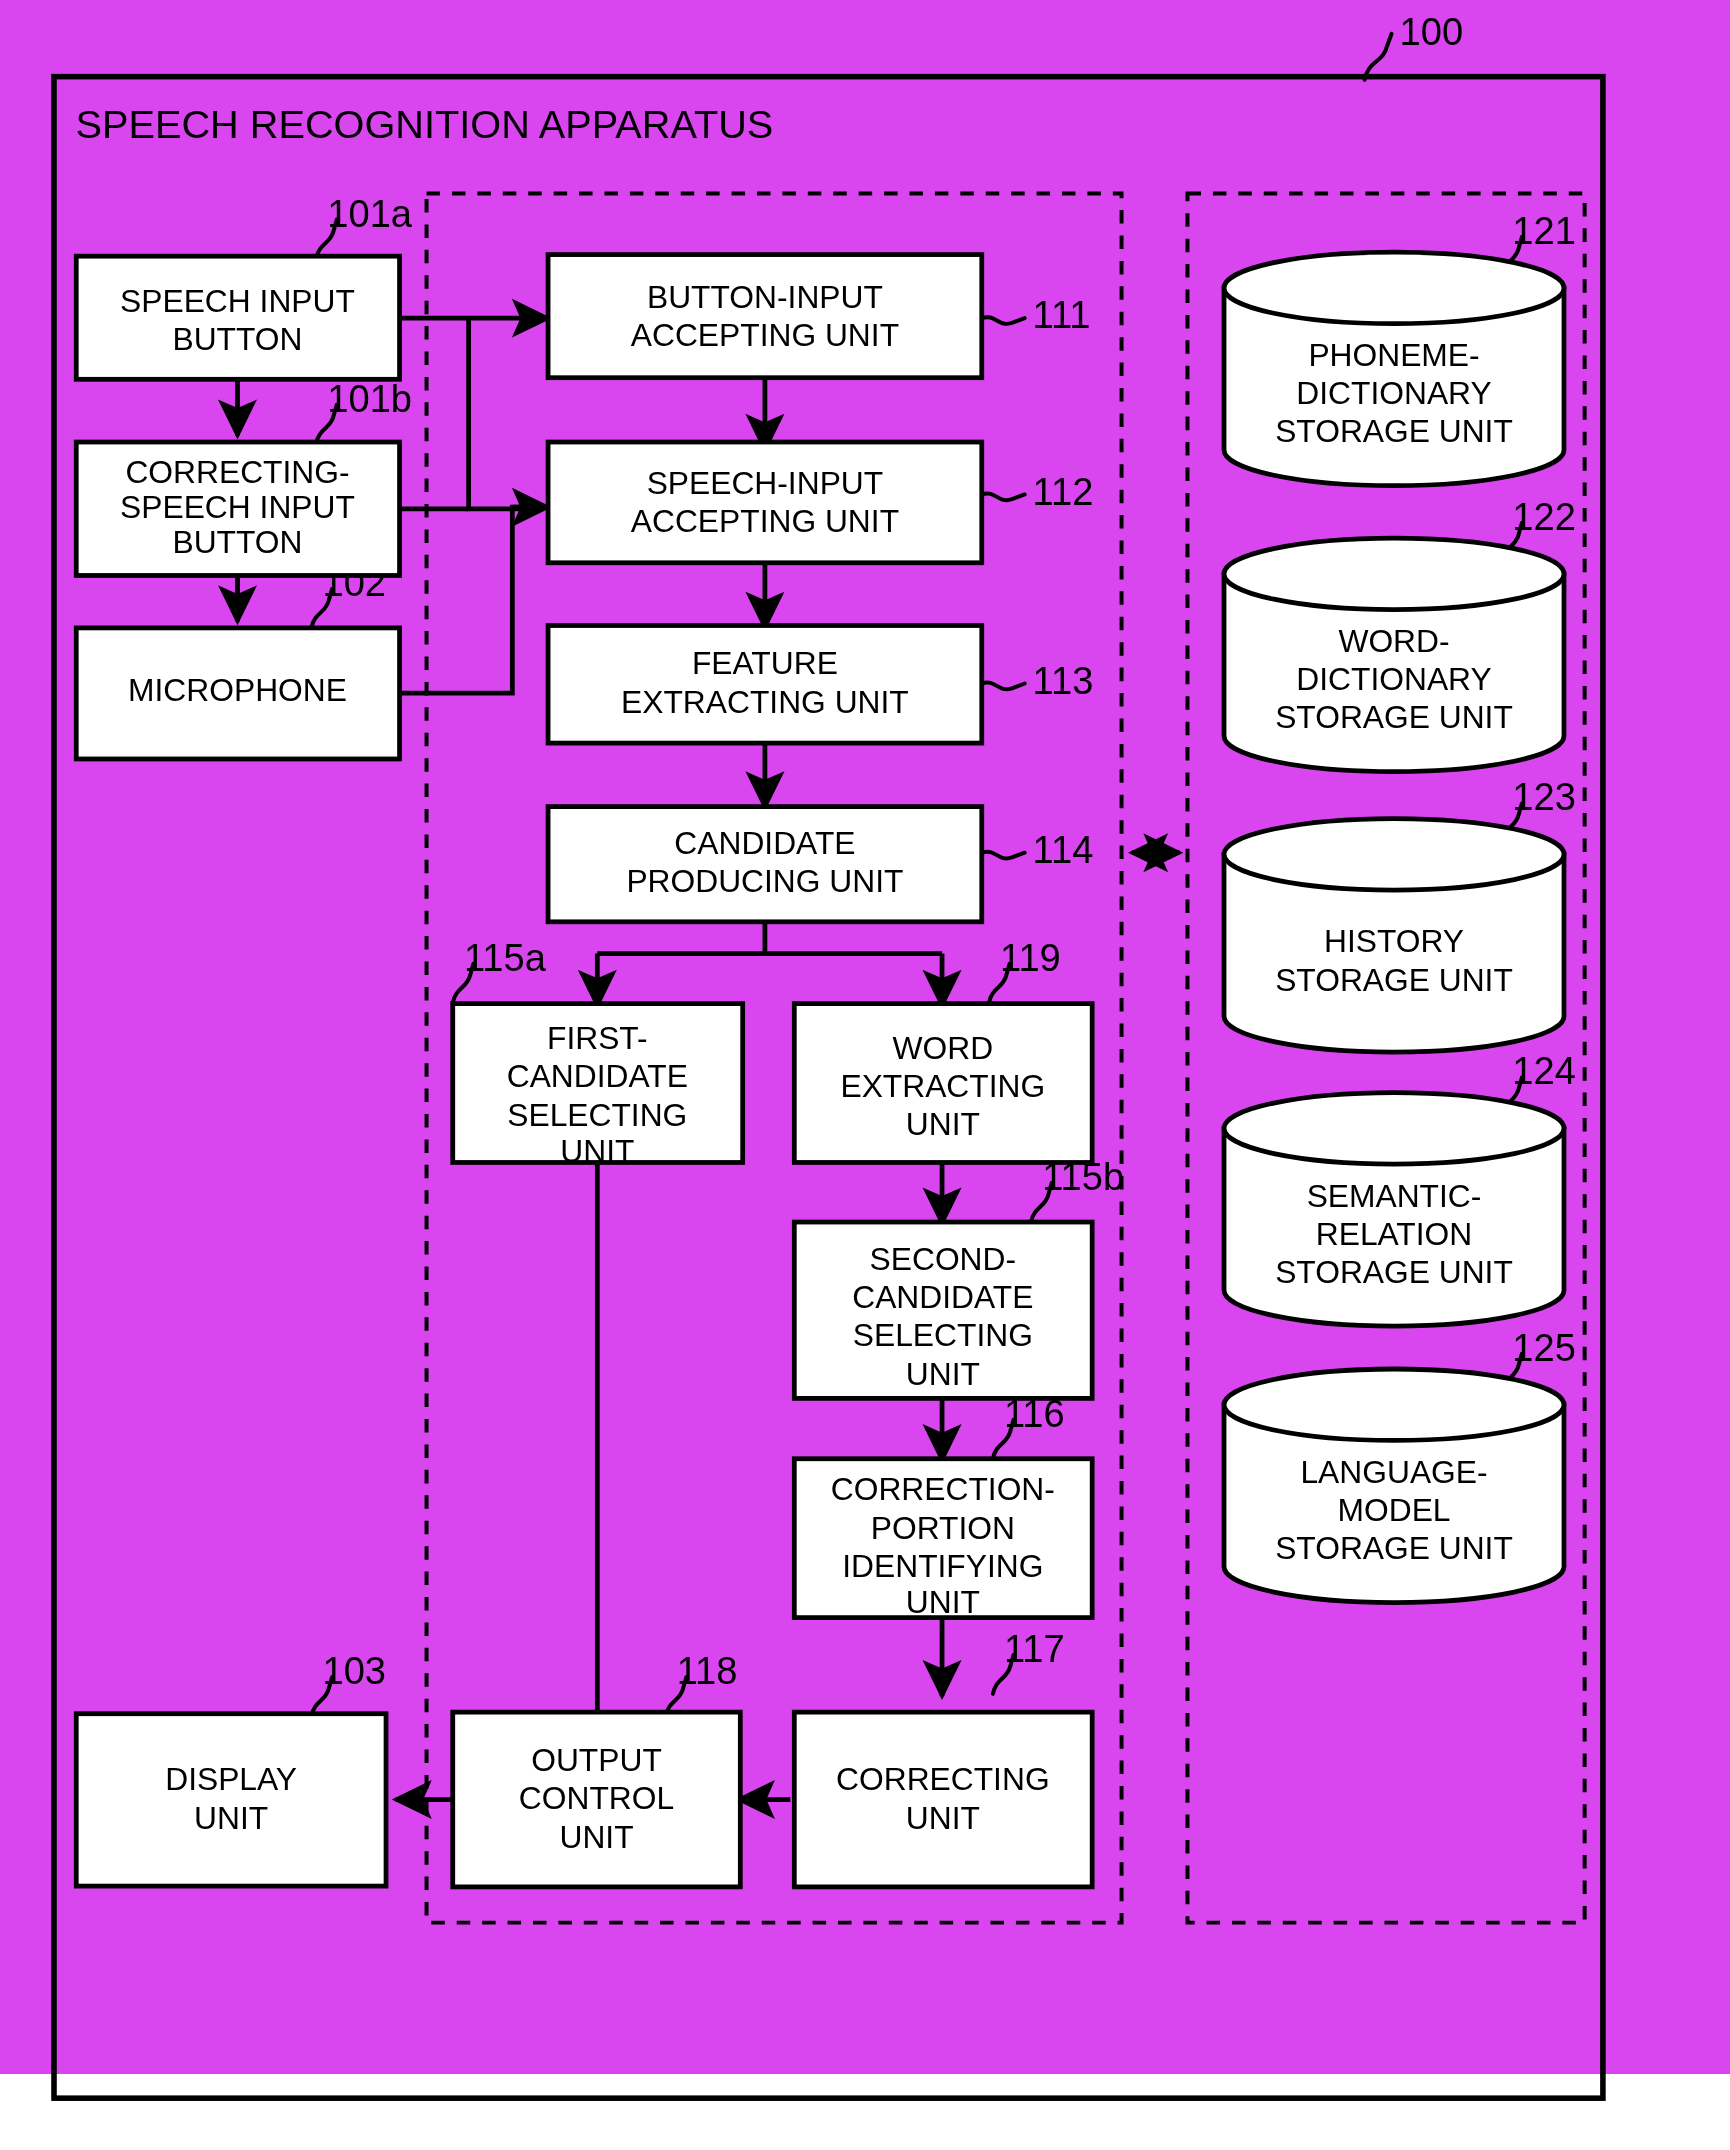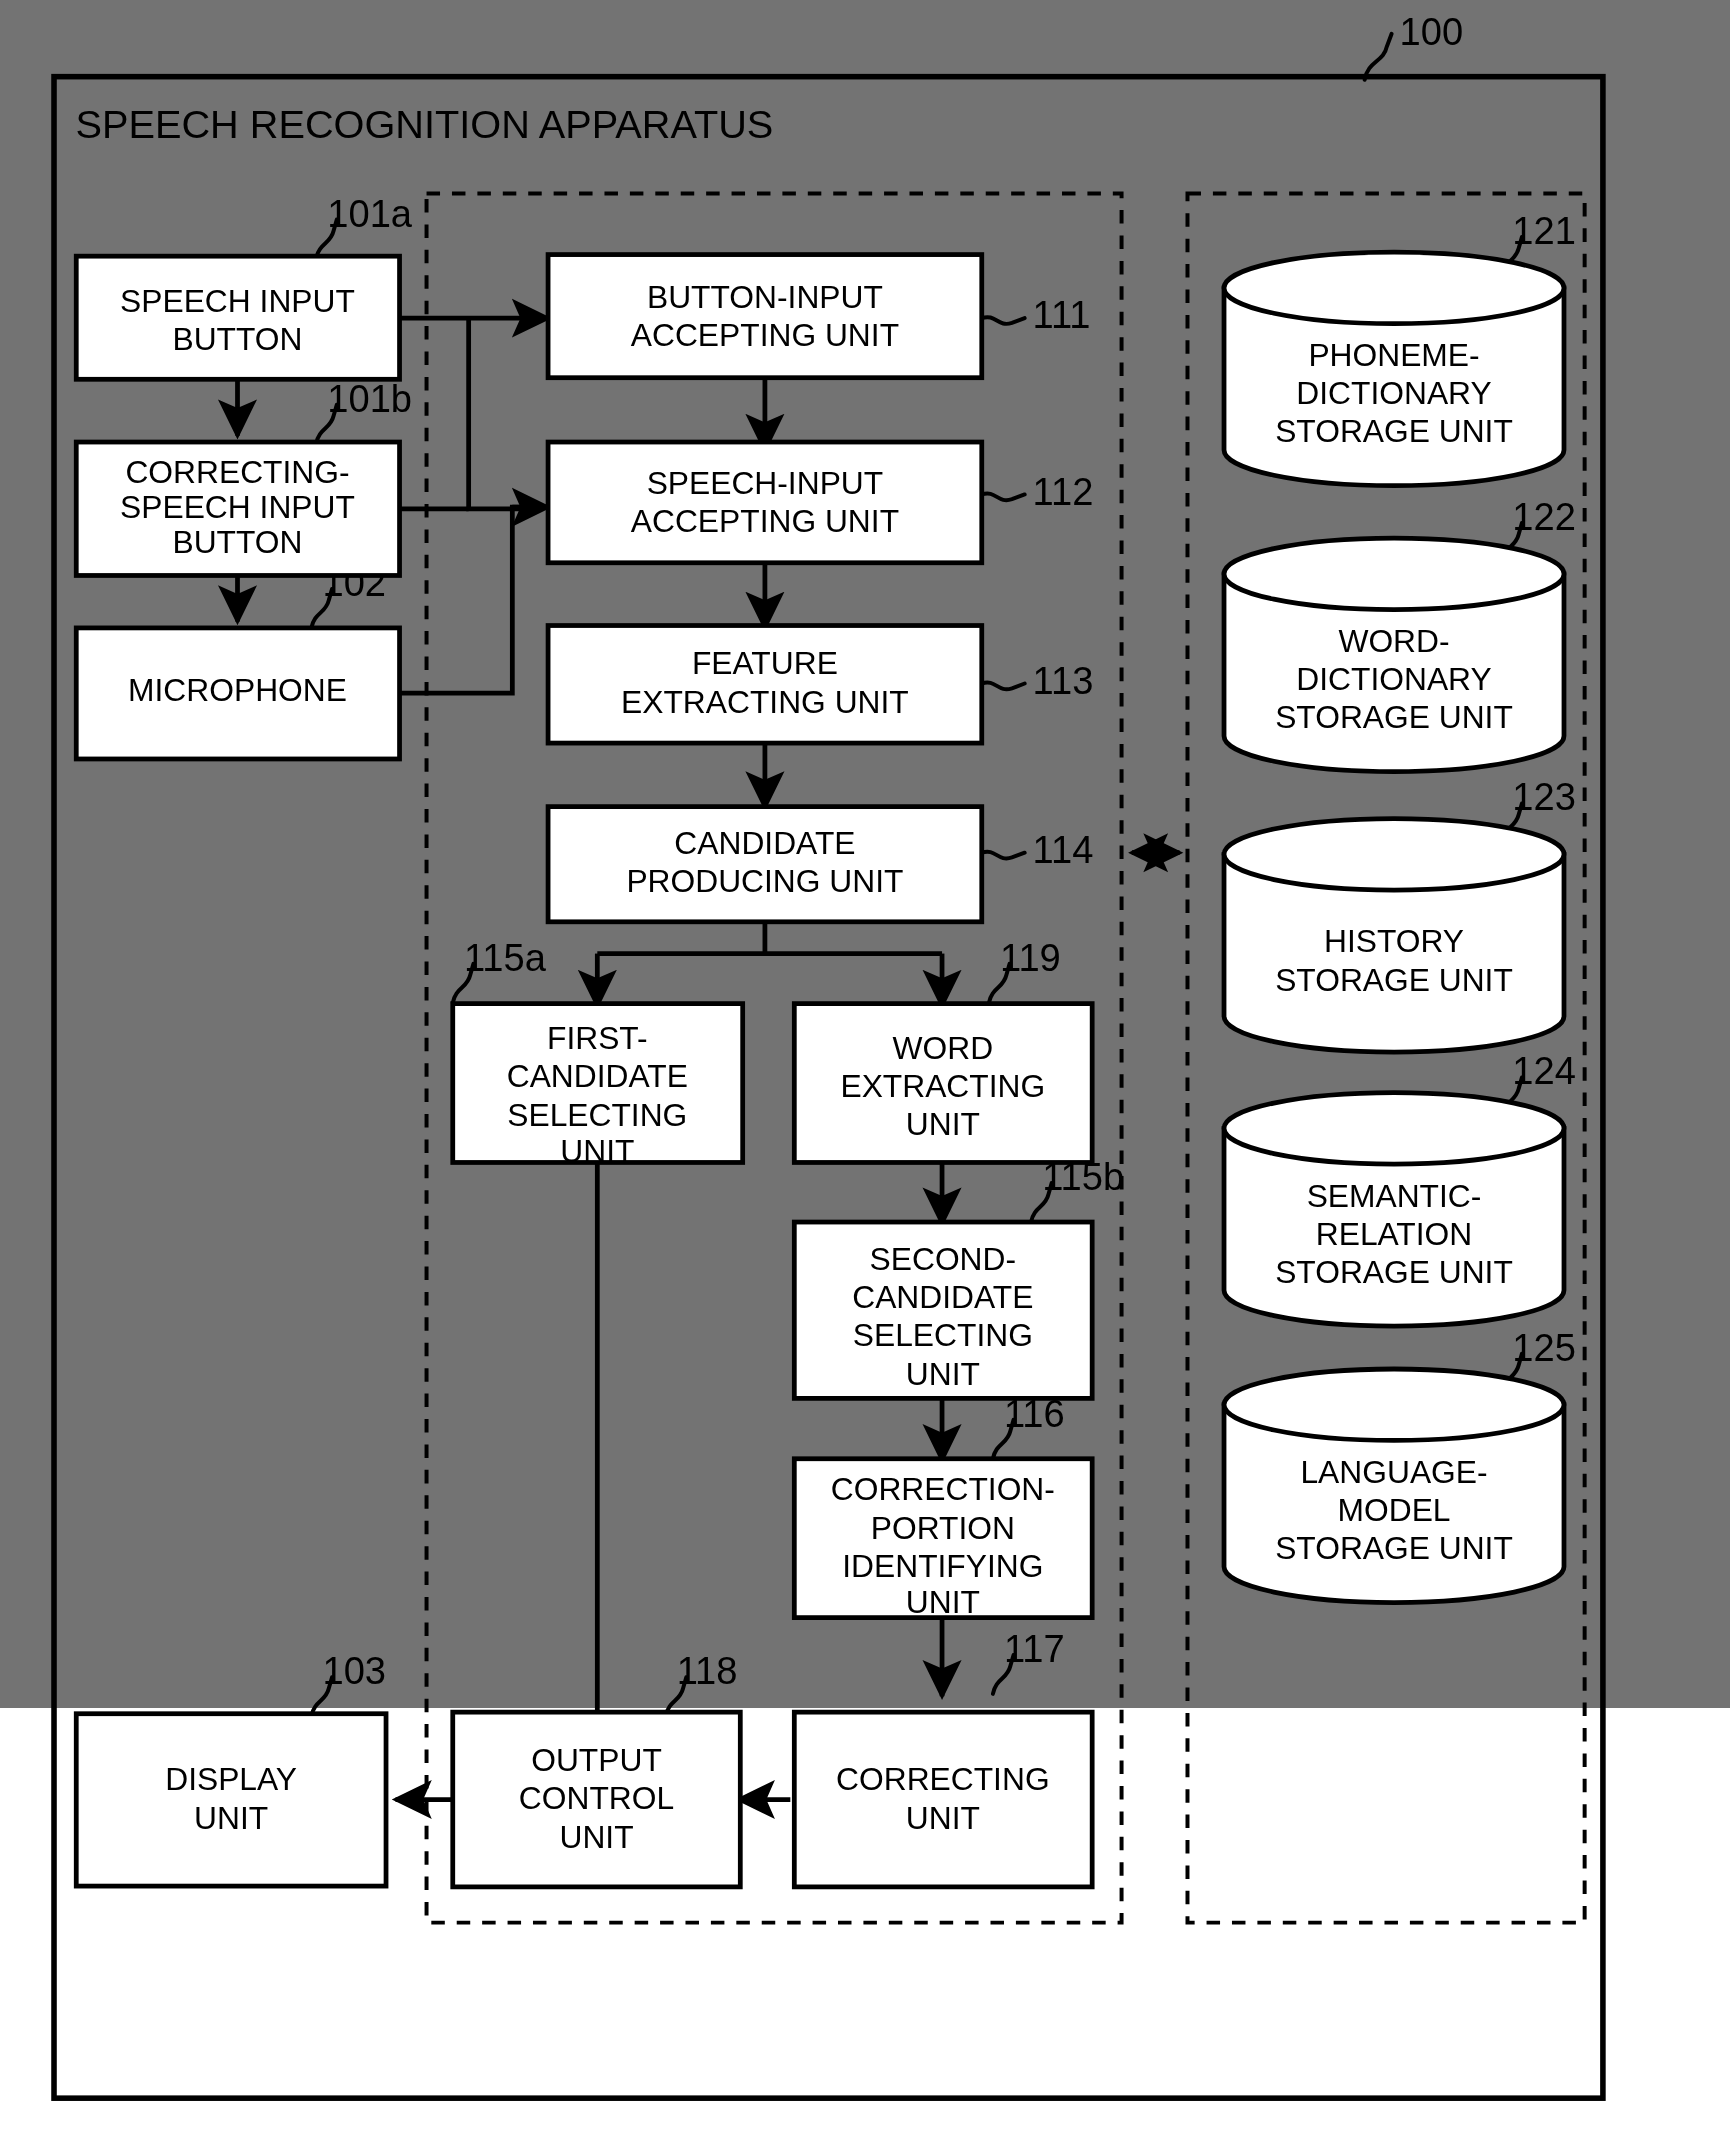--- a/index.html
+++ b/index.html
@@ -9,22 +9,22 @@
   }
   body {
     width: 1730px;
     height: 2151px;
     font-family: "Liberation Sans", sans-serif;
     overflow: hidden;
   }
   #figure-root {
     position: relative;
     width: 1730px;
-    height: 1708px;
-    background: #737373;
+    height: 2074px;
+    background: #d946ef;
   }
   svg.diagram {
     position: absolute;
     top: 0;
     left: 0;
     width: 1730px;
     height: 2151px;
     display: block;
   }
   .thick-border {

